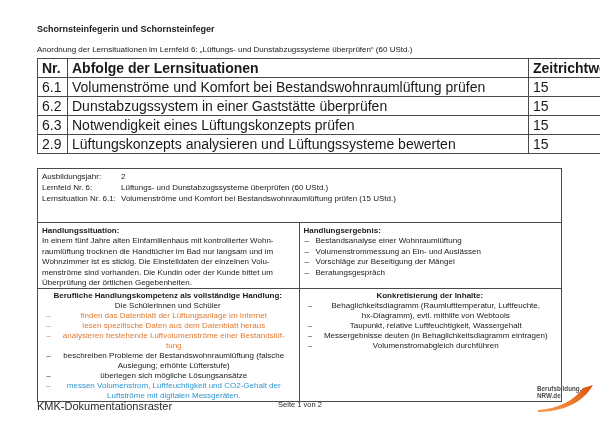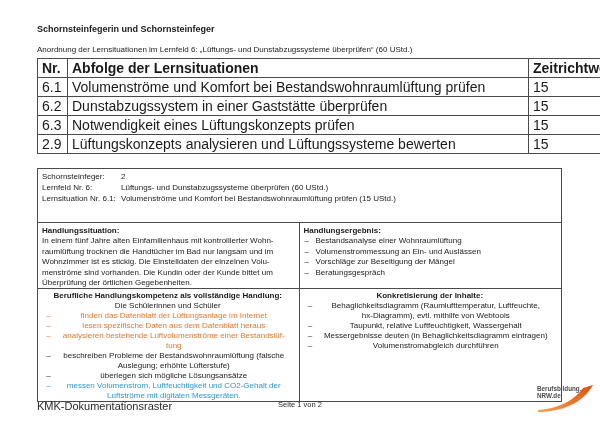--- a/index.html
+++ b/index.html
@@ -91,21 +91,21 @@
           <td>Lüftungskonzepts analysieren und Lüftungssysteme bewerten</td>
           <td class="val">15</td>
         </tr>
       </tbody>
     </table>
 
     <div class="details">
 
       <div class="cell span2 b-b curricular">
         <div class="kv">
-          <span class="k">Schornsteinfeger:</span><span class="v">2</span>
+          <span class="k">Ausbildungsjahr:</span><span class="v">2</span>
         </div>
         <div class="kv">
           <span class="k">Lernfeld Nr. 6:</span><span class="v">Lüftungs- und Dunstabzugssysteme überprüfen (60 UStd.)</span>
         </div>
         <div class="kv">
           <span class="k">Lernsituation Nr. 6.1:</span><span class="v">Volumenströme und Komfort bei Bestandswohnraumlüftung prüfen (15 UStd.)</span>
         </div>
       </div>
 
       <div class="cell b-r b-b situation">

